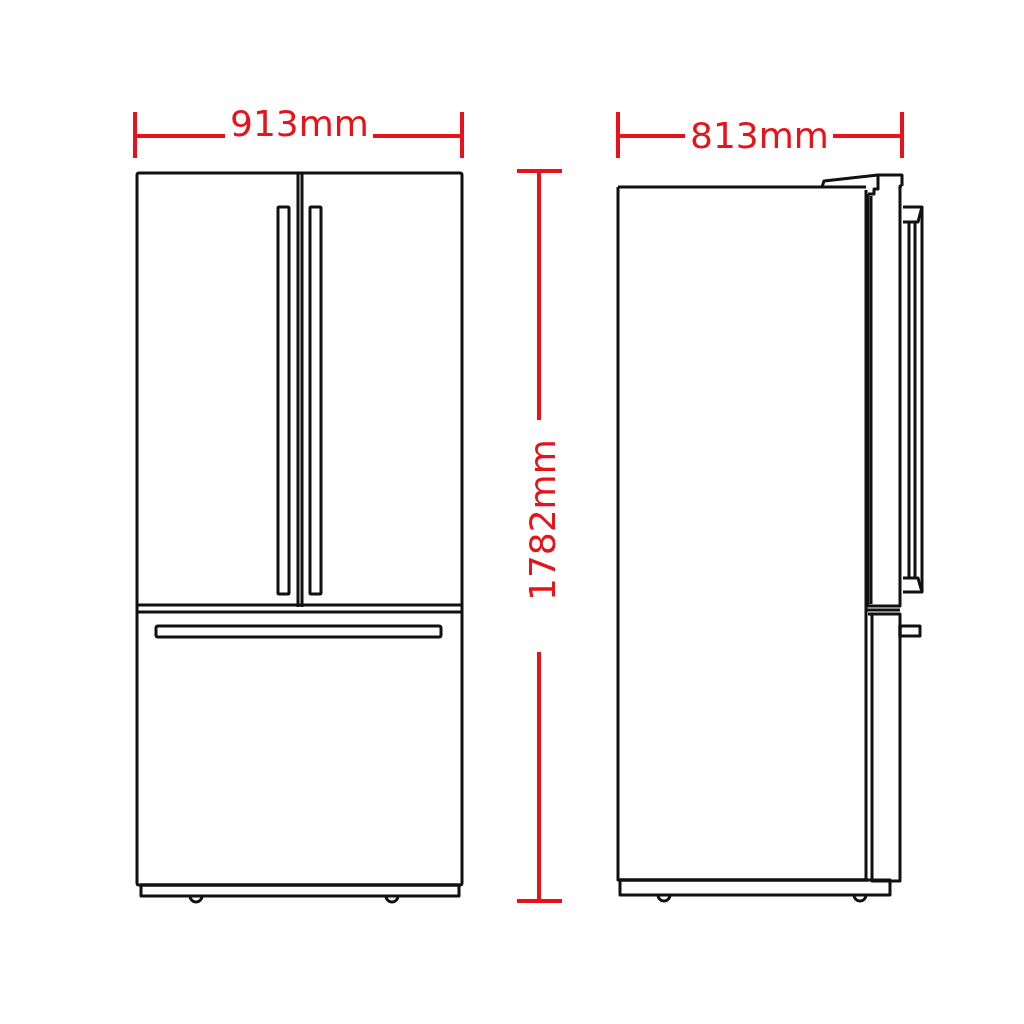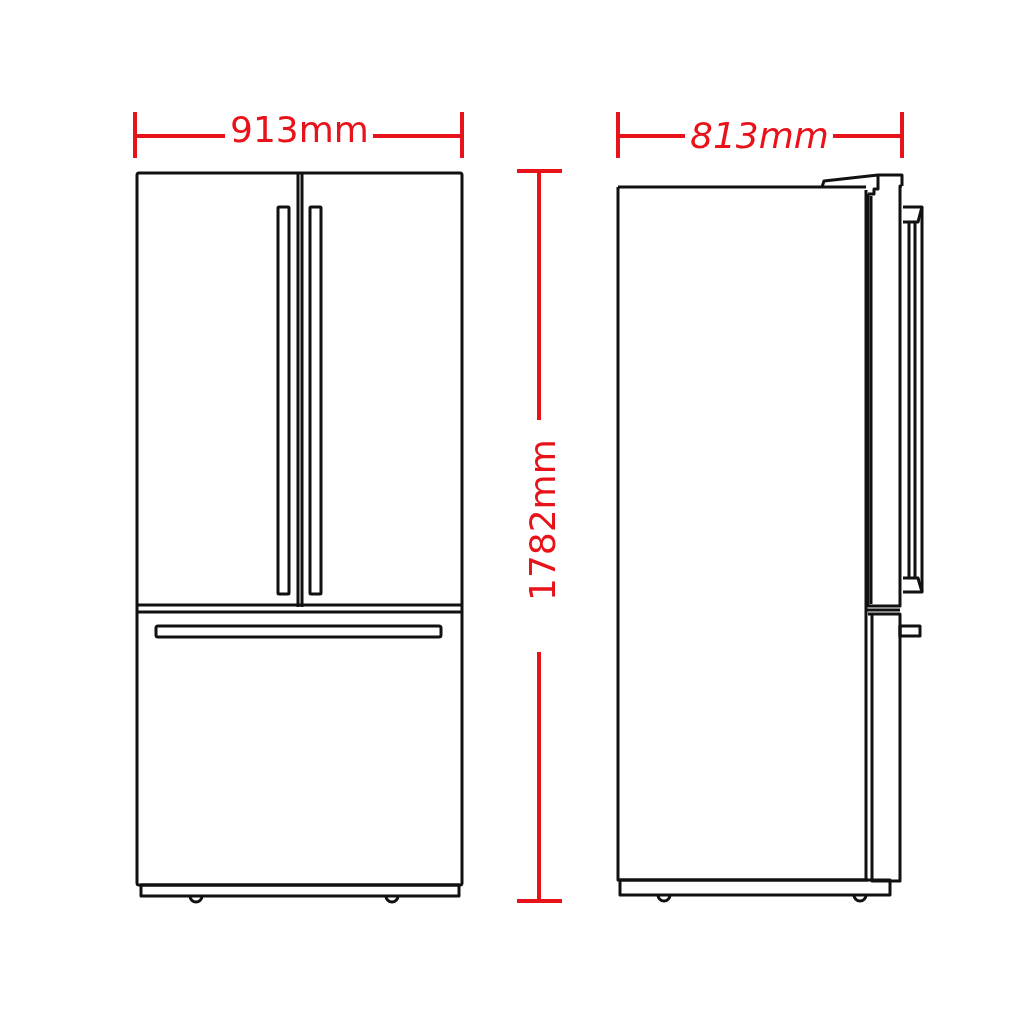--- a/index.html
+++ b/index.html
@@ -74,15 +74,15 @@
 
     <rect x="900" y="626" width="20" height="10"></rect>
 
     <rect x="620" y="880" width="270" height="15"></rect>
 
     <path d="M658 895 a5 5 0 0 0 12 0"></path>
     <path d="M854 895 a5 5 0 0 0 12 0"></path>
   </g>
 </svg>
 
-<div class="dim-label" style="left:226px; top:112px;">913mm</div>
-<div class="dim-label" style="left:686px; top:118px;font-style:italic;">813mm</div>
+<div class="dim-label" style="left:226px; top:106px;">913mm</div>
+<div class="dim-label" style="left:686px; top:118px;">813mm</div>
 <div class="dim-label v" style="left:474px; top:518px; width:130px; text-align:center;">1782mm</div>
 
 </body></html>

